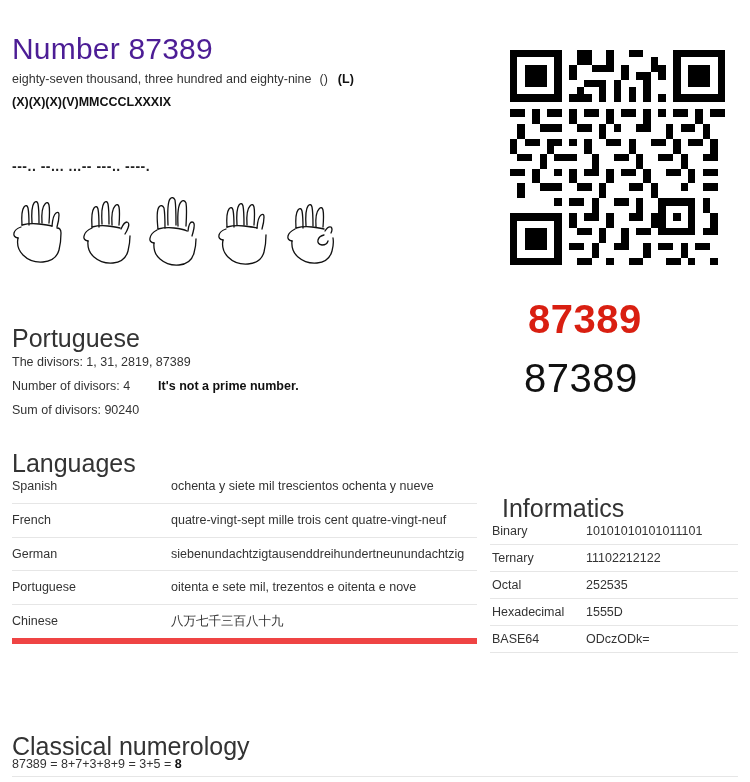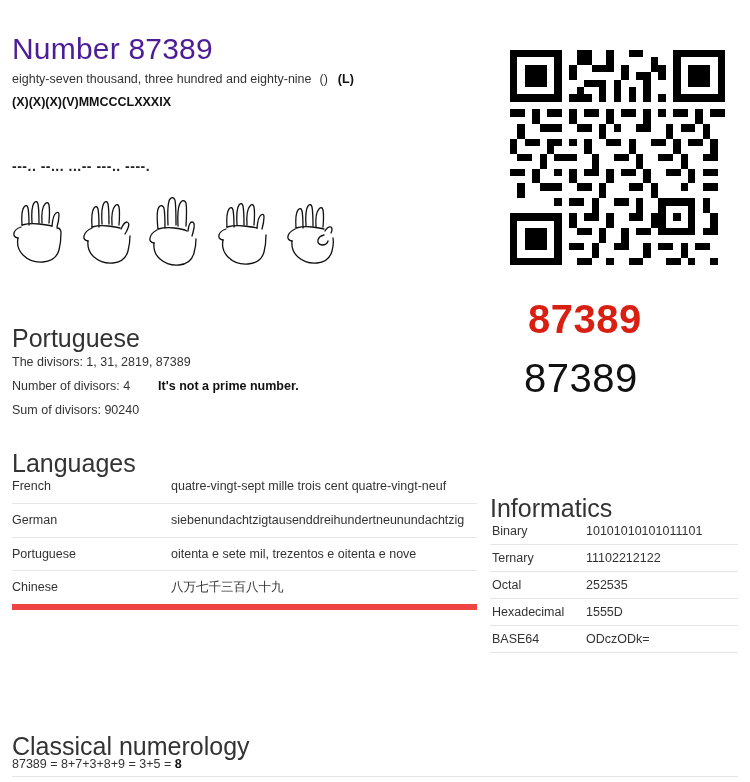--- a/index.html
+++ b/index.html
@@ -112,21 +112,21 @@
   }
   
   .h2 {
     position: absolute;
     font-size: 25px;
     font-weight: normal;
     color: #333;
   }
   #math-heading { left: 12px; top: 303px; }
   #lang-heading { left: 12px; top: 428px; }
-  #info-heading { left: 490px; top: 473px; }
+  #info-heading { left: 502px; top: 473px; }
   #class-heading { left: 12px; top: 711px; }
   
   .math-lines {
     position: absolute;
     left: 12px;
     top: 350px;
     font-size: 12.5px;
     color: #333;
     line-height: 24px;
   }
@@ -426,20 +426,24 @@
     <div>
       <span>Number of divisors: 4</span><span class="notprime">It's not a prime number.</span>
     </div>
     <div>Sum of divisors: 90240</div>
   </div>
 
   <h2 class="h2" id="lang-heading">Languages</h2>
   <table class="lang-table">
     <tbody>
       <tr>
+        <td class="lang-name">Spanish</td>
+        <td class="lang-val">ochenta y siete mil trescientos ochenta y nueve</td>
+      </tr>
+      <tr>
         <td class="lang-name">French</td>
         <td class="lang-val">quatre-vingt-sept mille trois cent quatre-vingt-neuf</td>
       </tr>
       <tr>
         <td class="lang-name">German</td>
         <td class="lang-val">siebenundachtzigtausenddreihundertneunundachtzig</td>
       </tr>
       <tr>
         <td class="lang-name">Portuguese</td>
         <td class="lang-val">oitenta e sete mil, trezentos e oitenta e nove</td>

